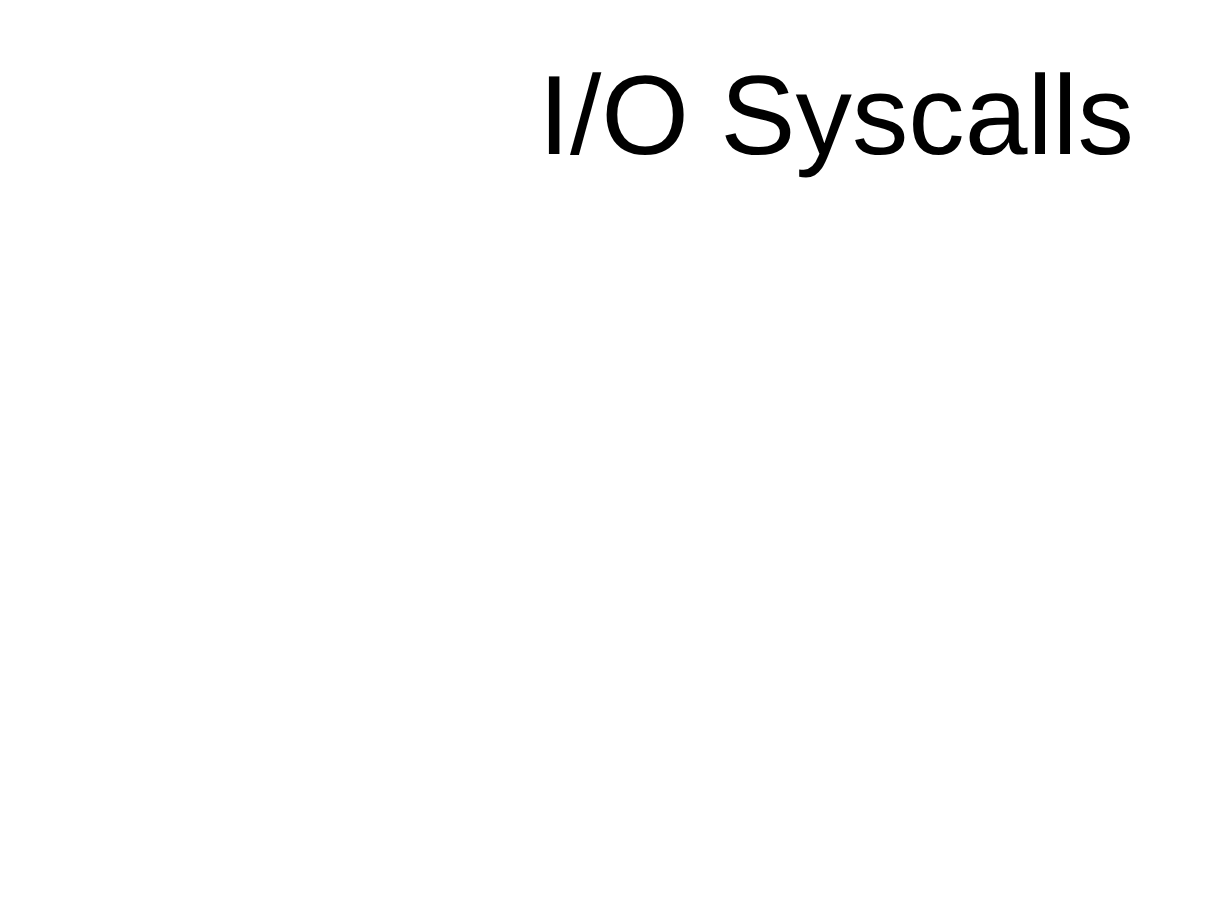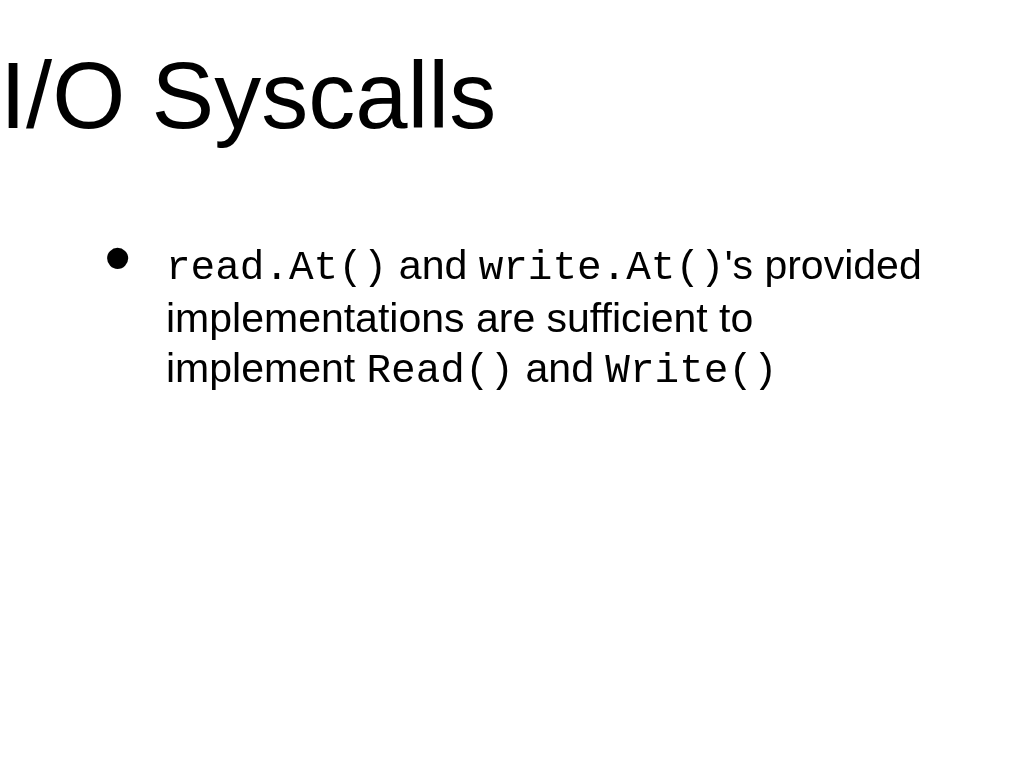--- a/index.html
+++ b/index.html
@@ -15,21 +15,21 @@
     width: 1024px;
     height: 768px;
     position: relative;
     box-sizing: border-box;
   }
   .title {
     position: absolute;
     top: 42px;
     left: 0;
     width: 945px;
-    text-align: left;
+    text-align: right;
     font-size: 94px;
     font-weight: 400;
     letter-spacing: 0px;
   }
   .body {
     position: absolute;
     top: 240px;
     left: 98px;
     width: 830px;
   }
@@ -58,18 +58,15 @@
   }
 </style>
 </head>
 <body>
 
 <div class="slide">
   <div class="title">I/O Syscalls</div>
 
   <div class="body">
     <ul class="bullets">
-      <li>
-        <span class="mono">read.At()</span><span> and </span><span class="mono">write.At()</span><span>'s  provided implementations are sufficient to implement </span><span class="mono">Read()</span><span> and </span><span class="mono">Write()</span>
-      </li>
     </ul>
   </div>
 </div>
 
 </body></html>

